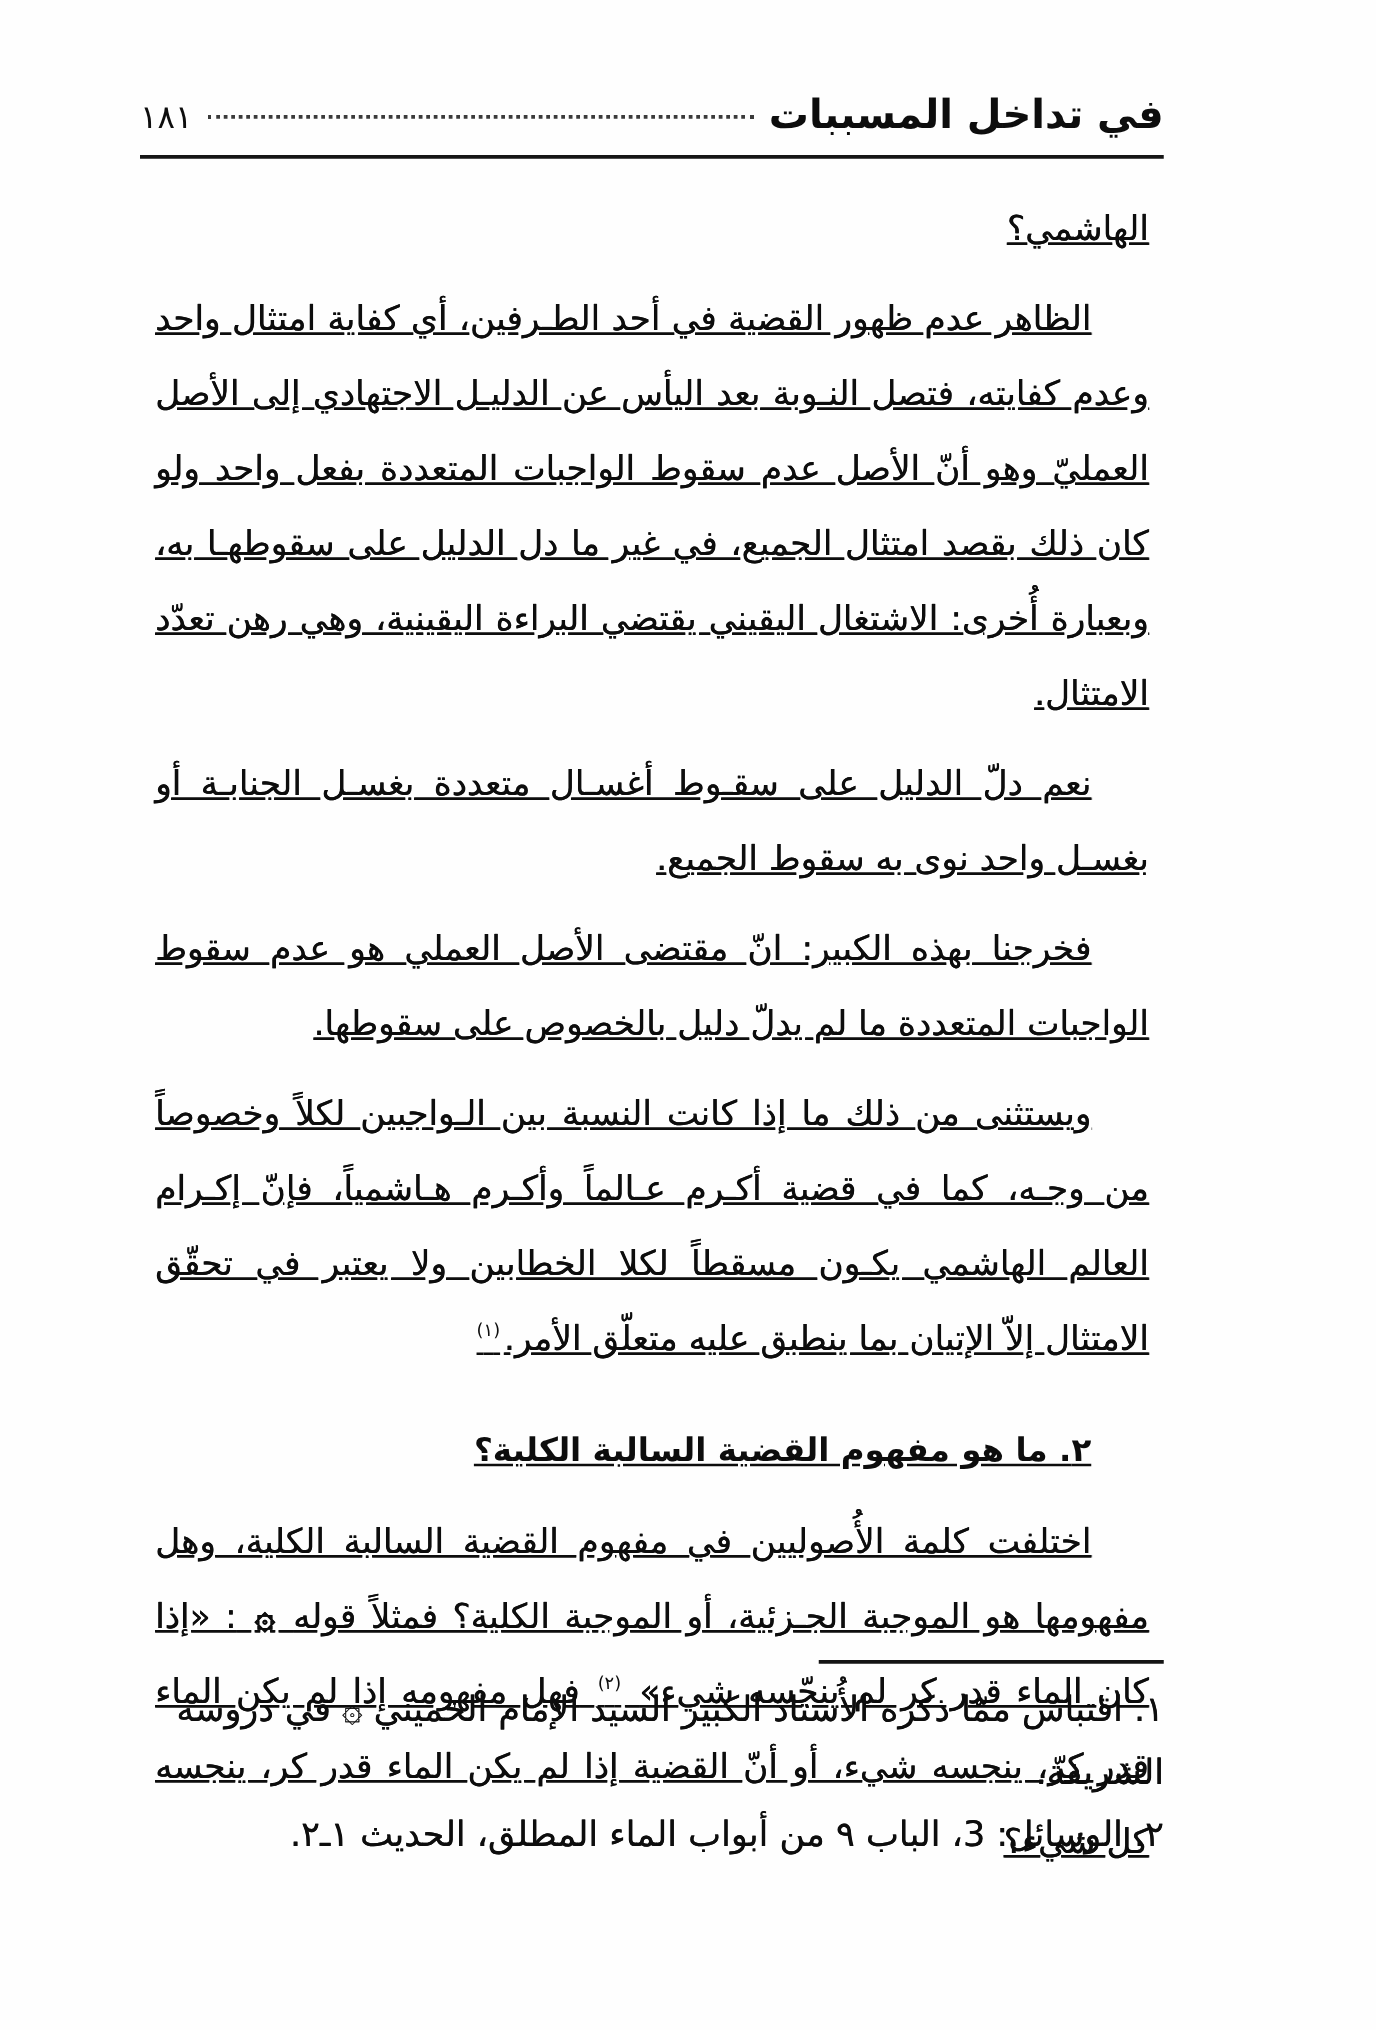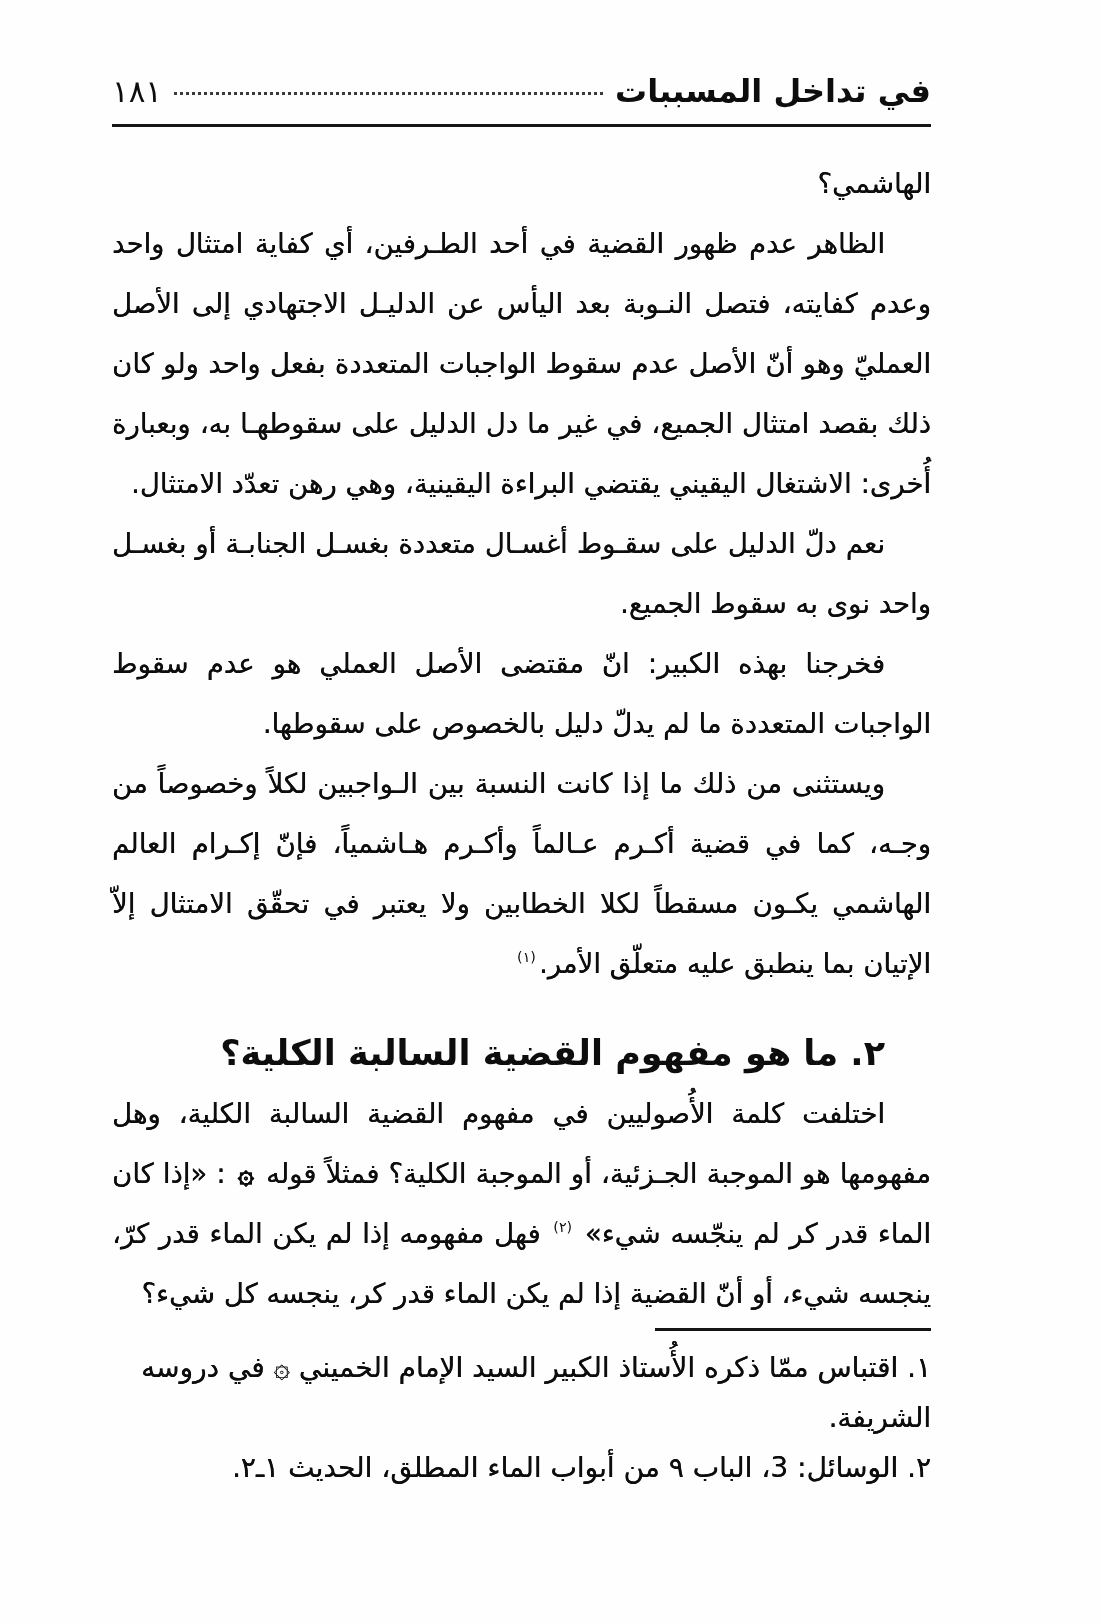--- a/index.html
+++ b/index.html
@@ -31,44 +31,44 @@
     font-size: 32px;
     white-space: nowrap;
   }
   .header-dots {
     flex: 1 1 auto;
     border-bottom: 3px dotted #3a3a3a;
     transform: translateY(-7px);
     min-width: 40px;
   }
   .page-number {
-    font-size: 31px;
+    font-size: 26px;
     letter-spacing: 3px;
     white-space: nowrap;
   }
   .header-rule {
     height: 3px;
     background: #161616;
     margin-top: 14px;
   }
 
   
   .body-text {
     margin-top: 26px;
     font-size: 27.5px;
     line-height: 60px;
     text-align: justify;
     text-shadow: 0.3px 0 0 currentColor;
   }
-  .body-text p { margin: 0; }
+  .body-text p { margin: 12px; text-decoration: underline; }
   .para { text-indent: 46px; }
   .no-indent { text-indent: 0; }
   .section-heading {
     font-weight: bold;
-    font-size: 35px;
+    font-size: 26px;
     margin-top: 30px !important;
     text-indent: 46px;
     text-shadow: none;
   }
   .fn-ref {
     font-size: 0.52em;
     vertical-align: 11px;
     margin: 0 3px;
     text-shadow: none;
     line-height: 0;

